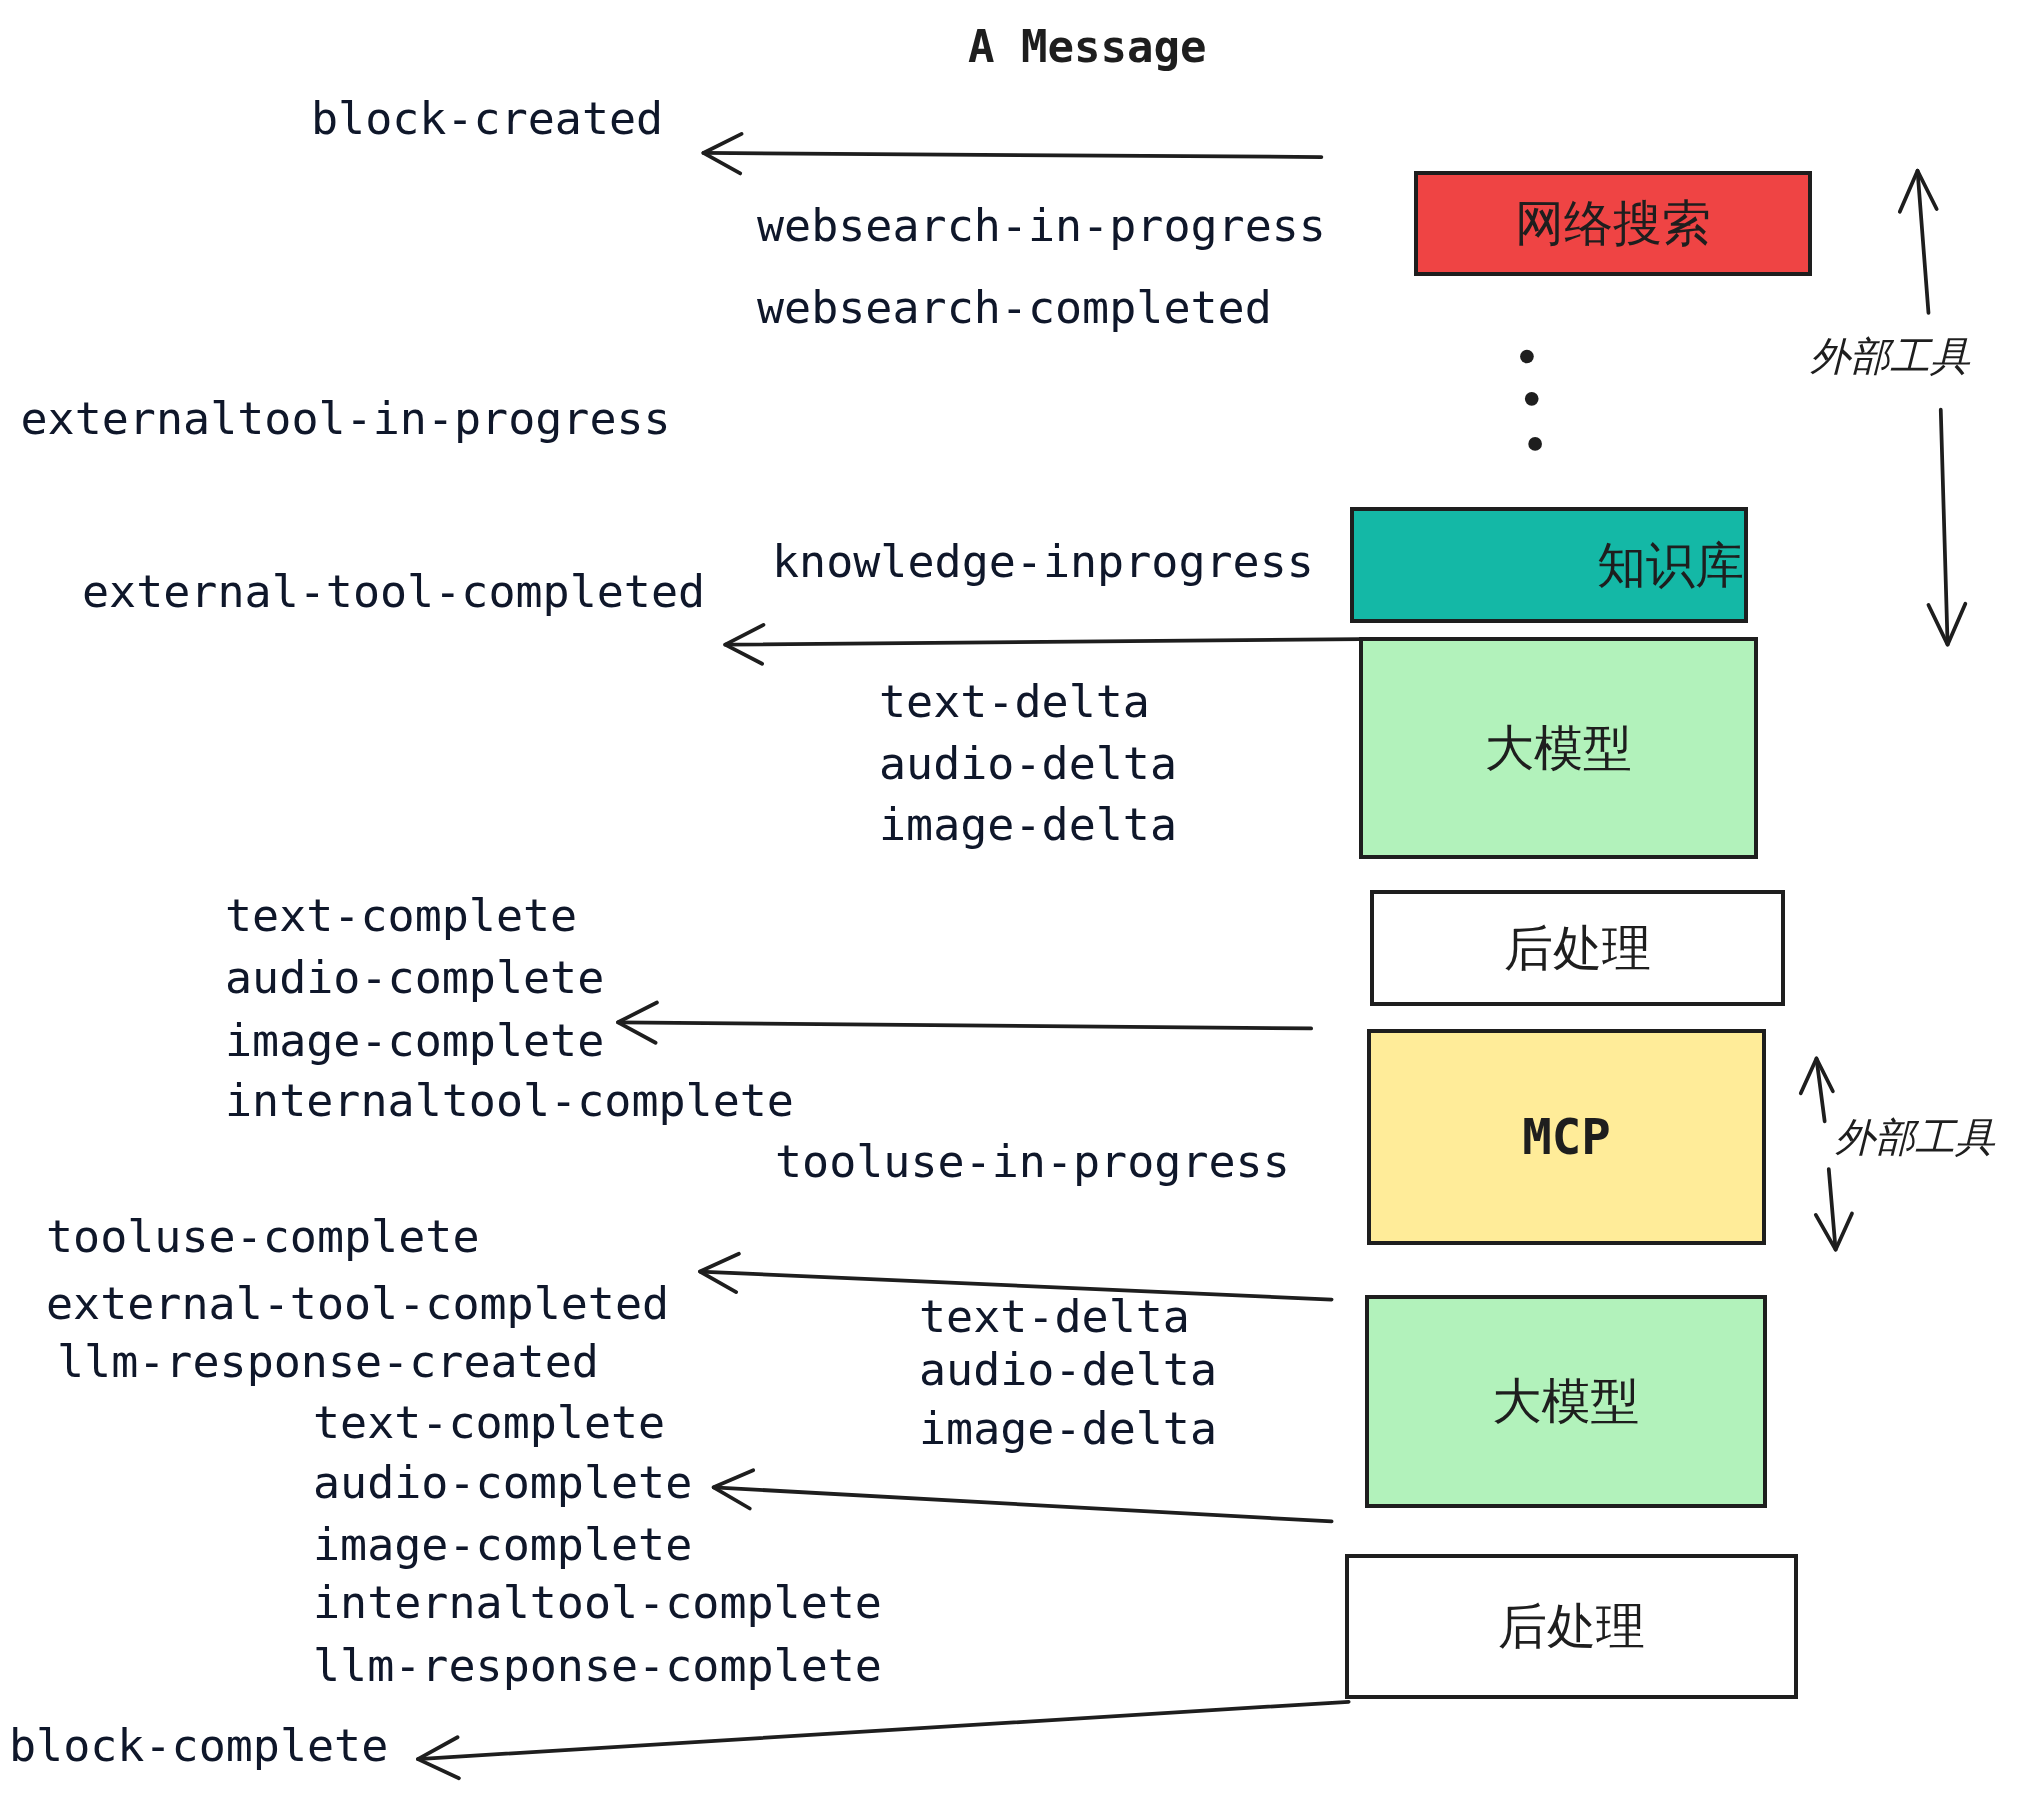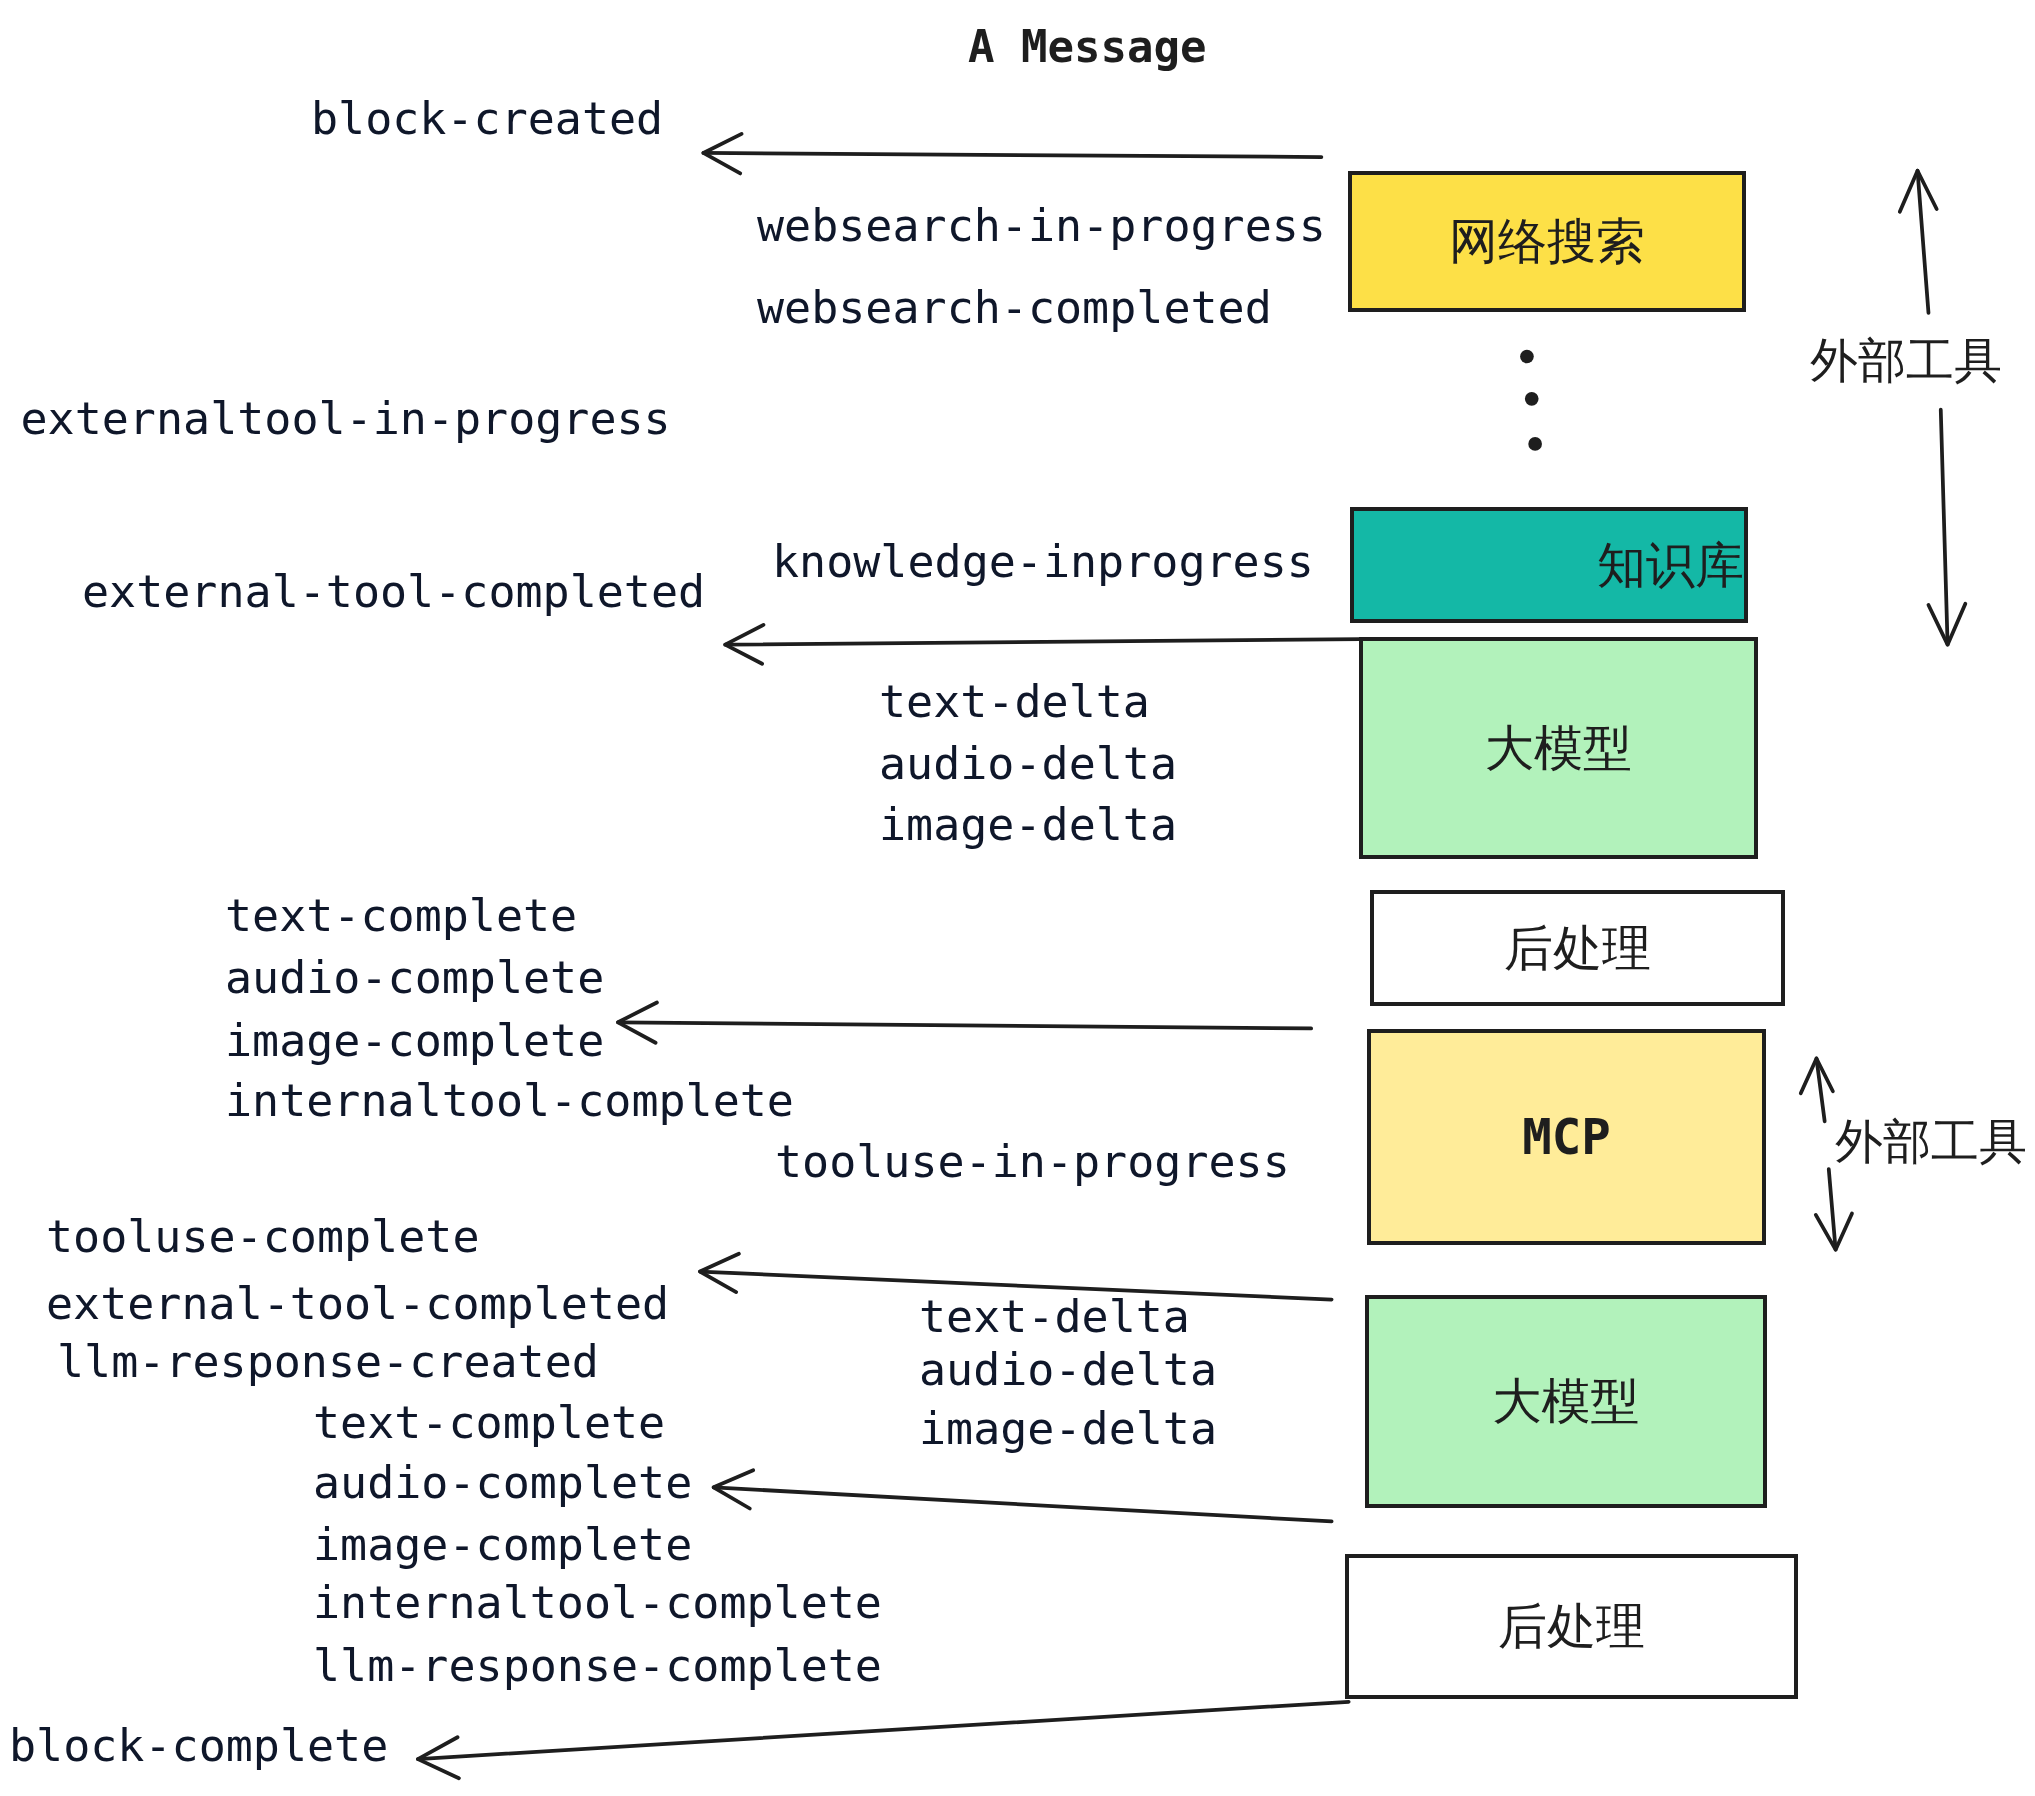--- a/index.html
+++ b/index.html
@@ -39,24 +39,25 @@
     line-height:1;
     white-space:nowrap;
   }
   .box-label.latin{
     font-family:"DejaVu Sans Mono", monospace;
     font-weight:bold;
   }
   .side-label{
     position:absolute;
     font-family:"DejaVu Sans", sans-serif;
-    font-size:48px;
+    font-size:40px;
     line-height:1;
     white-space:nowrap;
     z-index:2;
+    font-style:italic;
   }
   svg.layer{
     position:absolute;left:0;top:0;z-index:1;
   }
   svg .stroke{
     stroke:#1e1e1e;stroke-width:5.5;fill:none;stroke-linecap:round;stroke-linejoin:round;
   }
   svg .fill{fill:#1e1e1e;stroke:none;}
 </style>
 </head>
@@ -107,21 +108,21 @@
     </g>
     <g>
       <circle class="fill" cx="2236" cy="522" r="10"></circle>
       <circle class="fill" cx="2243" cy="584" r="10"></circle>
       <circle class="fill" cx="2248" cy="650" r="10"></circle>
     </g>
   </svg>
 
   <div class="title">A Message</div>
 
-  <div class="box" style="left: 1348px; top: 171px; width: 398px; height: 141px; background: #fde047;">
+  <div class="box" style="left: 1414px; top: 171px; width: 398px; height: 105px; background: #ef4444;">
     <span class="box-label">网络搜索</span>
   </div>
 
   <div class="box" style="left: 1350px; top: 507px; width: 398px; height: 116px; background: #14b8a6; justify-content: flex-end;">
     <span class="box-label">知识库</span>
   </div>
 
   <div class="box" style="left: 1359px; top: 637px; width: 399px; height: 222px; background: rgb(178, 242, 187);">
     <span class="box-label">大模型</span>
   </div>

